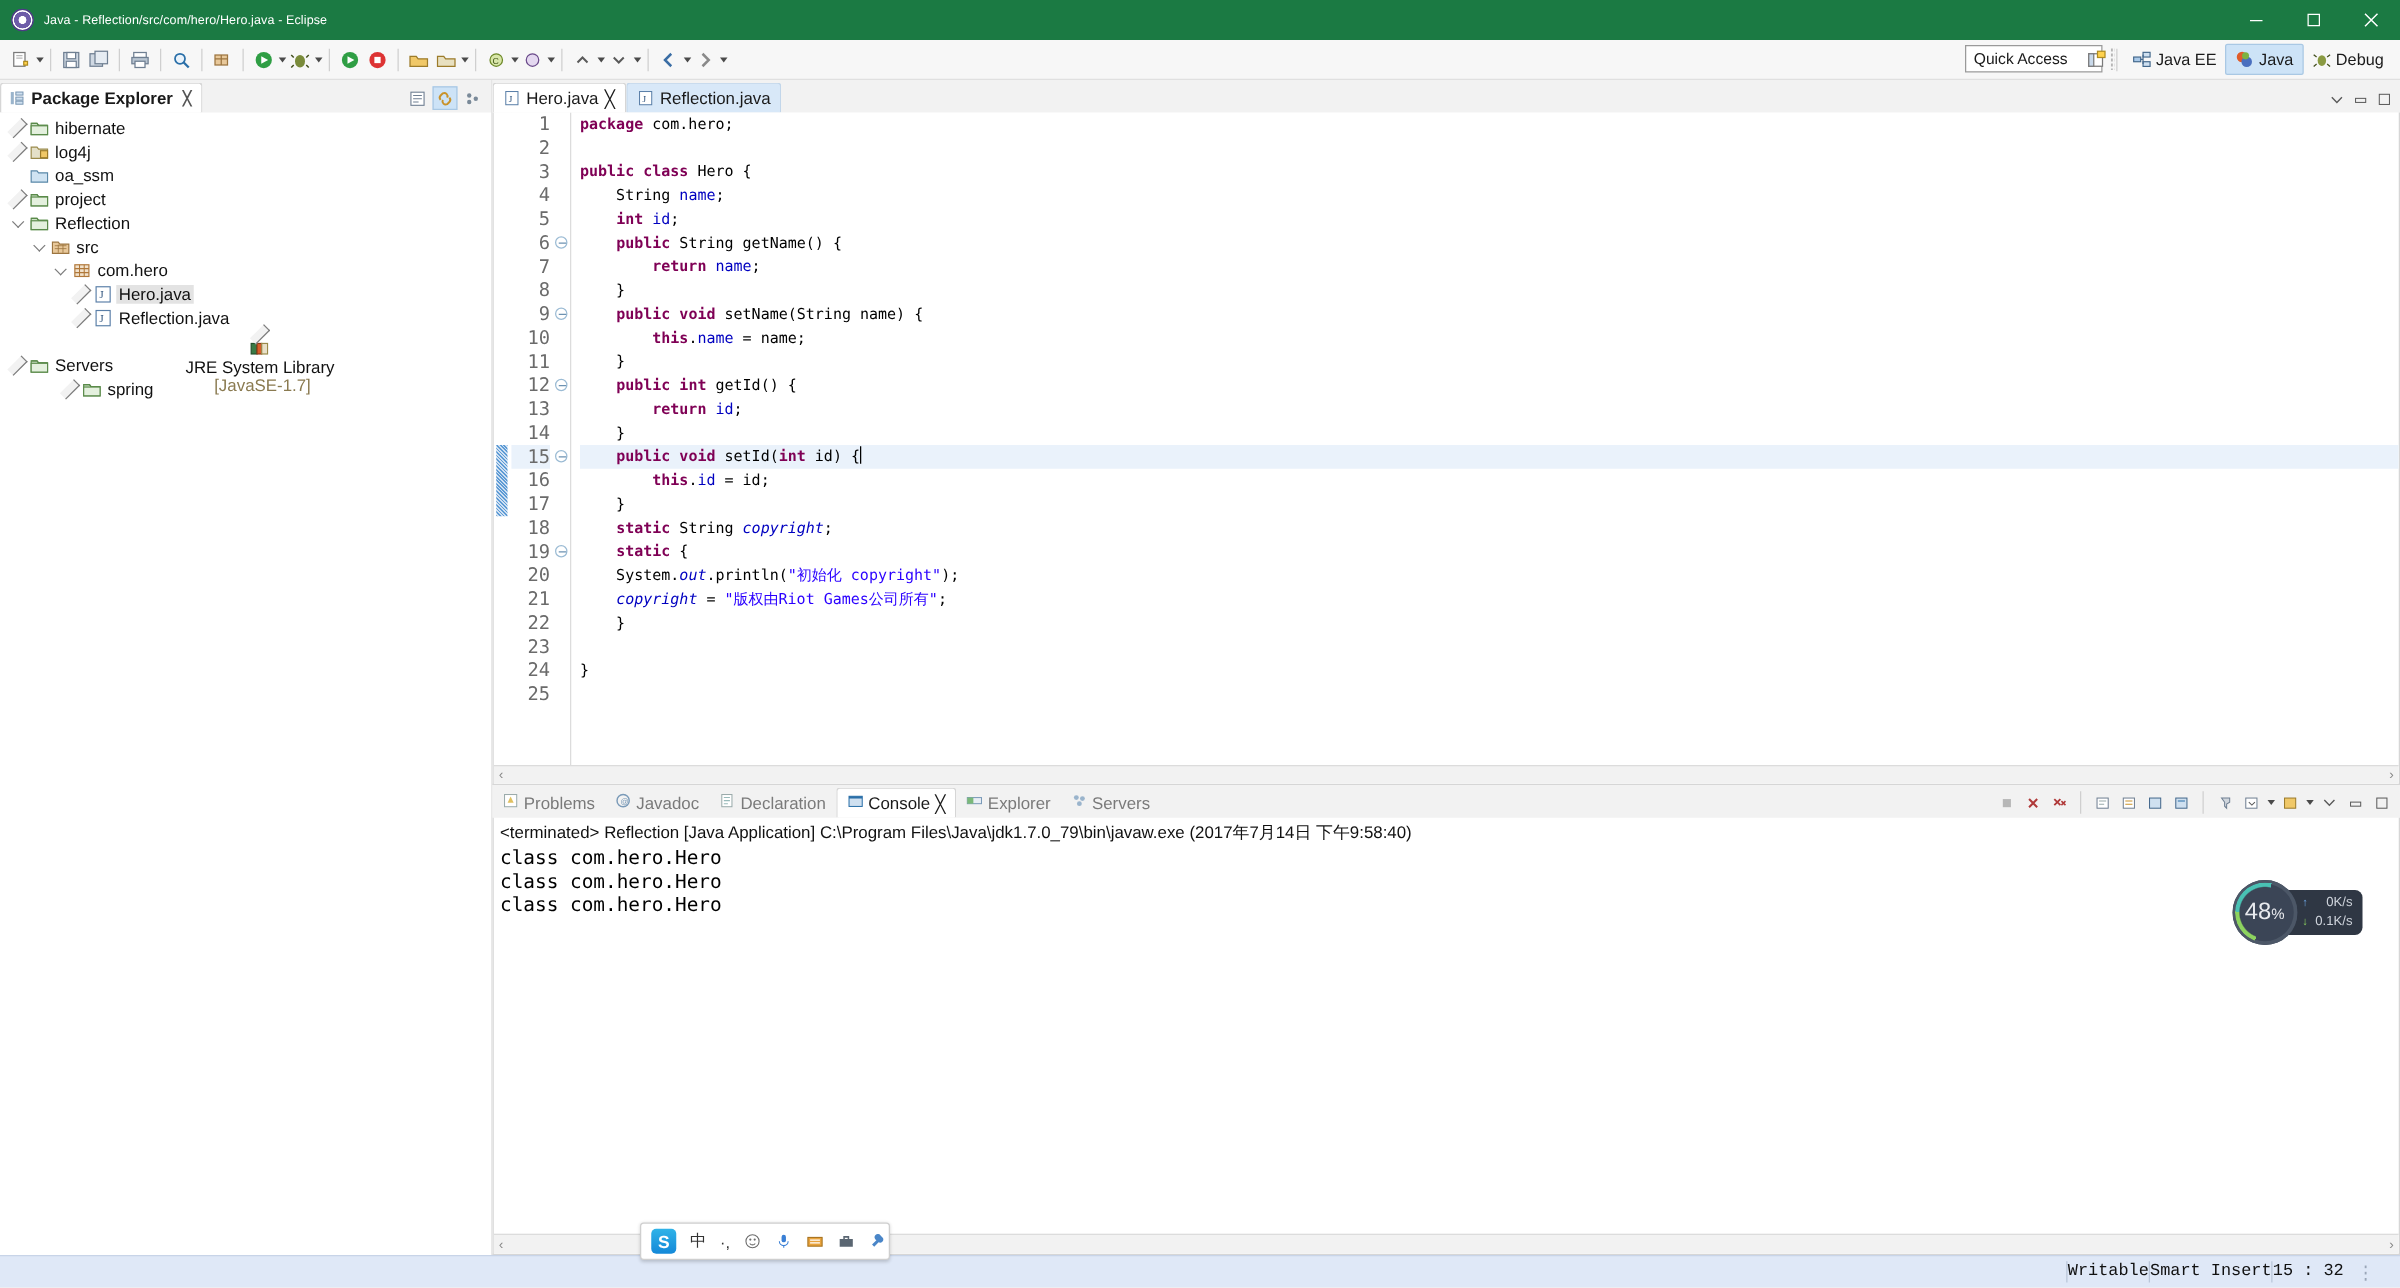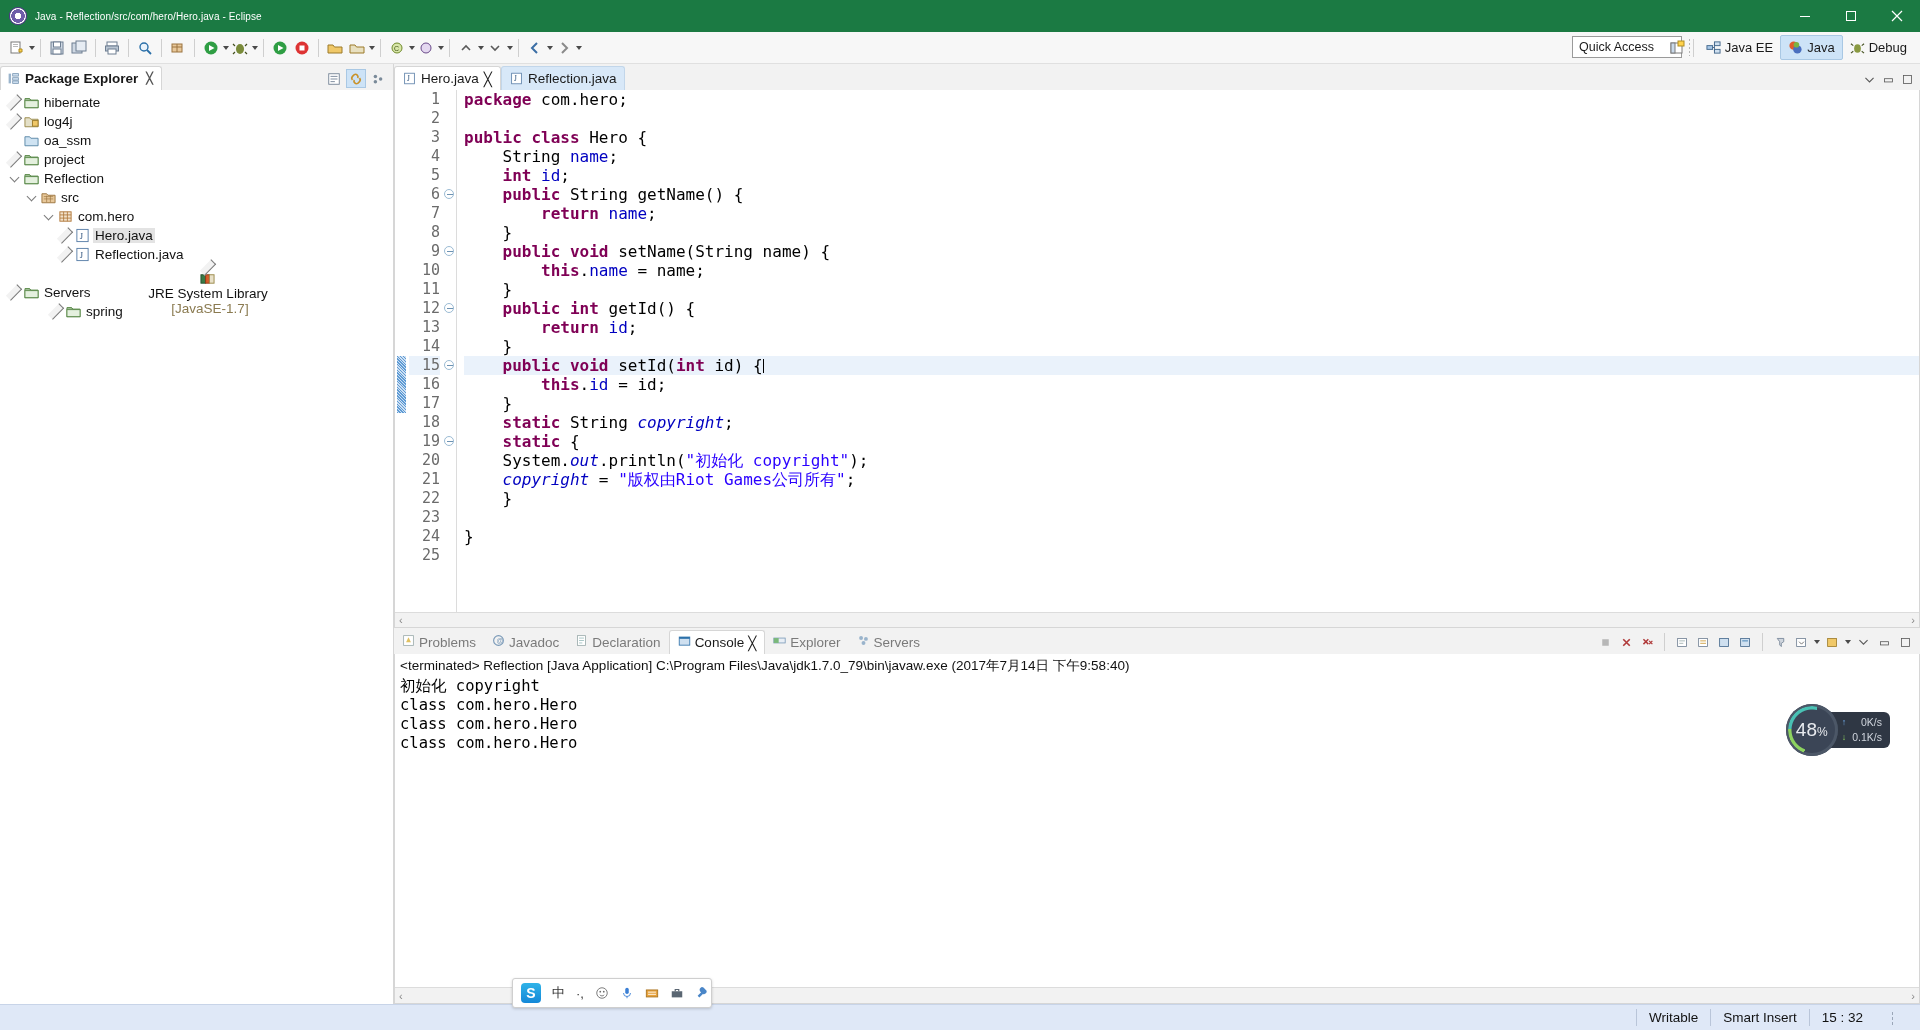--- a/index.html
+++ b/index.html
@@ -112,21 +112,21 @@
     font-family: "DejaVu Sans Mono", monospace; font-size: 15px; color: #6b6b6b;
     background: #ffffff;
   }
   .fold-col { width: 14px; flex:none; border-right: 1px solid #dcdcdc; position: relative; background:#fff; }
   .fold {
     position:absolute; left: 1px; width: 10px; height: 10px;
     border: 1px solid #9bbbd4; border-radius: 50%; background:#fff;
   }
   .fold:after { content:""; position:absolute; left:2px; top:4px; width:6px; height:1px; background:#6d92b2; }
   .codelines {
-    flex: 1 1 auto; font-family: "DejaVu Sans Mono", monospace; font-size: 16px;
+    flex: 1 1 auto; font-family: "DejaVu Sans Mono", monospace; font-size: 12px;
     color: #000; padding-left: 7px; white-space: pre; min-width: 0;
   }
   .ln { height: 19px; line-height: 19px; }
   .ln.hl { background: #eaf2fb; }
   .kw { color: #7f0055; font-weight: bold; }
   .fld { color: #0000c0; }
   .sfld { color: #0000c0; font-style: italic; }
   .str { color: #2a00ff; }
   .caretbar { display:inline-block; width:1px; height:14px; background:#000; vertical-align:-2px; }
   .hscroll { height: 15px; background: #f2f2f2; border-top: 1px solid #dcdcdc;
@@ -186,21 +186,21 @@
   .nw-row { display:flex; align-items:center; gap: 6px; justify-content: space-between; }
   .nw-arrow { font-size: 9px; }
   .nw-up { color:#6fa8e8; } .nw-dn { color:#8dd35f; }
 
   
   .statusbar {
     height: 26px; background: #dfe8f7; border-top: 1px solid #c8d4e8;
     display: flex; align-items: center; font-size: 13.5px; color: #111; flex: none;
   }
   .statusbar .sb-spacer { flex: 1 1 auto; }
-  .sb-cell { padding: 0 12px; border-left: 1px solid #b9c5d9; height: 17px; display:flex; align-items:center; }
+  .sb-cell { padding: 0 0; border-left: 1px solid #b9c5d9; height: 17px; display:flex; align-items:center;font-family:Liberation Mono, monospace; }
   .sb-dots { width: 3px; height: 14px; margin: 0 26px 0 16px;
              background-image: radial-gradient(#9aa6b8 40%, transparent 42%); background-size: 3px 5px; }
 
   .icon { display: block; }
 </style>
 </head>
 <body>
 
 <div class="app">
 
@@ -785,21 +785,21 @@
             <div class="ca">
               <svg class="icon" width="13" height="13" viewBox="0 0 16 16">
                   <rect x="3" y="3" width="10" height="10" fill="none" stroke="#5a5a5a"></rect>
                 </svg>
             </div>
           </div>
           </div>
 
         <div class="console">
           <div class="console-head">&lt;terminated&gt; Reflection [Java Application] C:\Program Files\Java\jdk1.7.0_79\bin\javaw.exe (2017年7月14日 下午9:58:40)</div>
-          <div class="console-body" id="consolebody"><div class="cl">初始化 copyright</div><div class="cl">class com.hero.Hero</div><div class="cl">class com.hero.Hero</div><div class="cl">class com.hero.Hero</div></div>
+          <div class="console-body" id="consolebody"><div class="cl">class com.hero.Hero</div><div class="cl">class com.hero.Hero</div><div class="cl">class com.hero.Hero</div></div>
           <div style="flex:1 1 auto"></div>
           <div class="cbottom">
             <span class="arrowglyph">‹</span>
             <span class="arrowglyph">›</span>
           </div>
         </div>
       </div>
     </div>
   </div>
 

